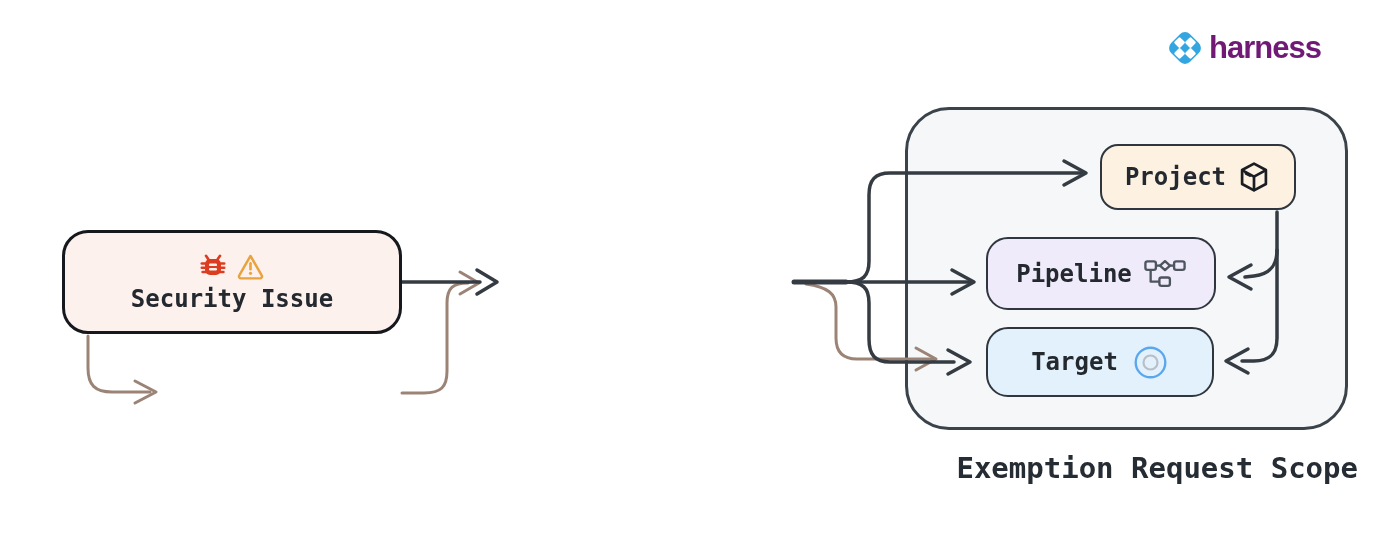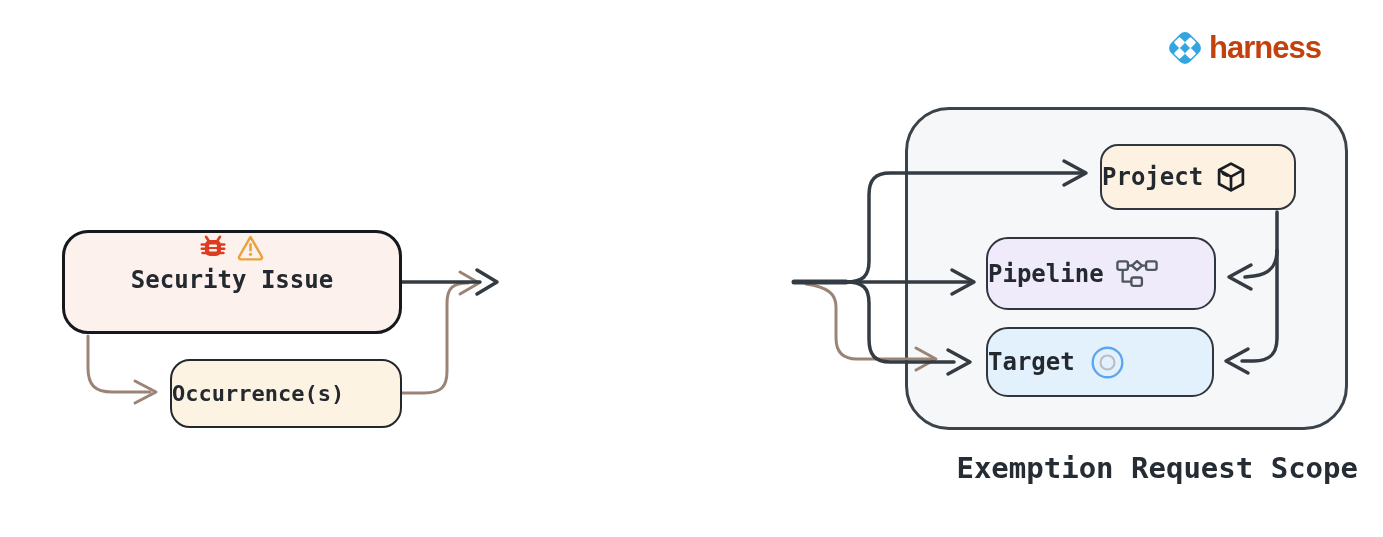--- a/index.html
+++ b/index.html
@@ -4,21 +4,21 @@
 <style>
   * { margin:0; padding:0; box-sizing:border-box; }
   html,body { background:#ffffff; }
   .canvas {
     position:relative; width:1383px; height:537px; background:#ffffff;
     font-family:"DejaVu Sans Mono","Liberation Mono",monospace;
     overflow:hidden;
   }
   .wires { position:absolute; left:0; top:0; z-index:2; }
   .node {
-    position:absolute; display:flex; align-items:center; 
+    position:absolute; display:flex; align-items:center; justify-content:center;
     font-weight:bold; color:#23292f; z-index:3;
   }
   .security {
     left:62px; top:230px; width:340px; height:104px;
     background:#fdf1ee; border:3px solid #15181c; border-radius:26px;
     flex-direction:column; gap:5px; font-size:24px;
   }
   .icon-row { display:flex; align-items:center; gap:9px; }
   .occurrence {
     left:170px; top:359px; width:232px; height:69px;
@@ -53,21 +53,21 @@
   .scope-title {
     position:absolute; left:895px; top:451px; width:463px; text-align:right;
     font-size:29px; font-weight:bold; color:#262c33; z-index:3;
   }
   .logo {
     position:absolute; left:1164px; top:27px; display:flex; align-items:center;
     gap:3px; z-index:3;
   }
   .wordmark {
     font-family:"Liberation Sans","DejaVu Sans",sans-serif;
-    font-size:31px; font-weight:bold; letter-spacing:-1px; color:#c2410c;
+    font-size:31px; font-weight:bold; letter-spacing:-1px; color:#701a75;
   }
   svg { display:block; }
 </style>
 </head>
 <body>
 
 <div class="canvas">
 
   <svg class="wires" width="1383" height="537" viewBox="0 0 1383 537">
     <g fill="none" stroke-linecap="round" stroke-linejoin="round">
@@ -141,23 +141,20 @@
       </svg>
       <svg width="29" height="28" viewBox="0 0 24 24">
         <path d="M12 3.4 L21.6 20 a1.7 1.7 0 0 1 -1.5 2.6 H3.9 a1.7 1.7 0 0 1 -1.5 -2.6 Z" fill="none" stroke="#e9a23c" stroke-width="2.1" stroke-linejoin="round"></path>
         <path d="M12 9.6 V14.8" stroke="#e9a23c" stroke-width="2.2" stroke-linecap="round"></path>
         <circle cx="12" cy="18.3" r="1.35" fill="#e9a23c"></circle>
       </svg>
     </div>
     <span>Security Issue</span>
   </div>
 
-  <div class="node occurrence">
-    <span>Occurrence(s)</span>
-  </div>
 
 
   <div class="scope-box"></div>
 
   <div class="node project">
     <span>Project</span>
     <svg width="34" height="34" viewBox="0 0 24 24">
       <g fill="none" stroke="#1a1e23" stroke-width="1.9" stroke-linejoin="round" stroke-linecap="round">
         <path d="M12 2.6 L20.4 7.1 V16.9 L12 21.4 L3.6 16.9 V7.1 Z"></path>
         <path d="M3.9 7.3 L12 11.7 L20.1 7.3"></path>

